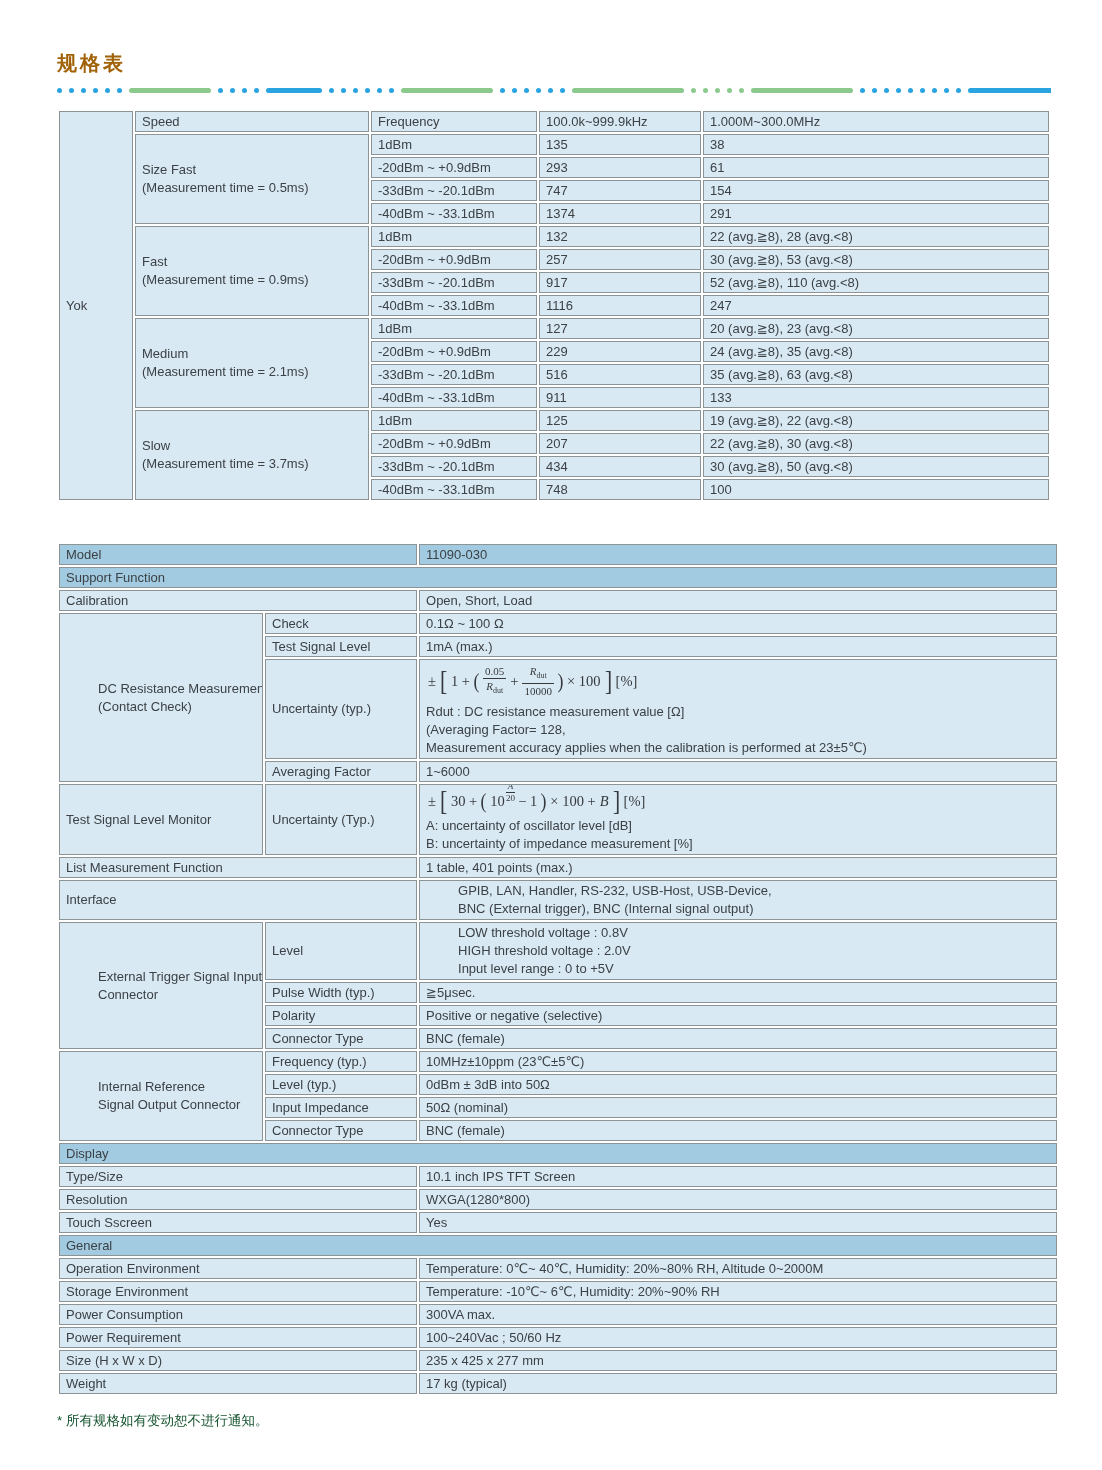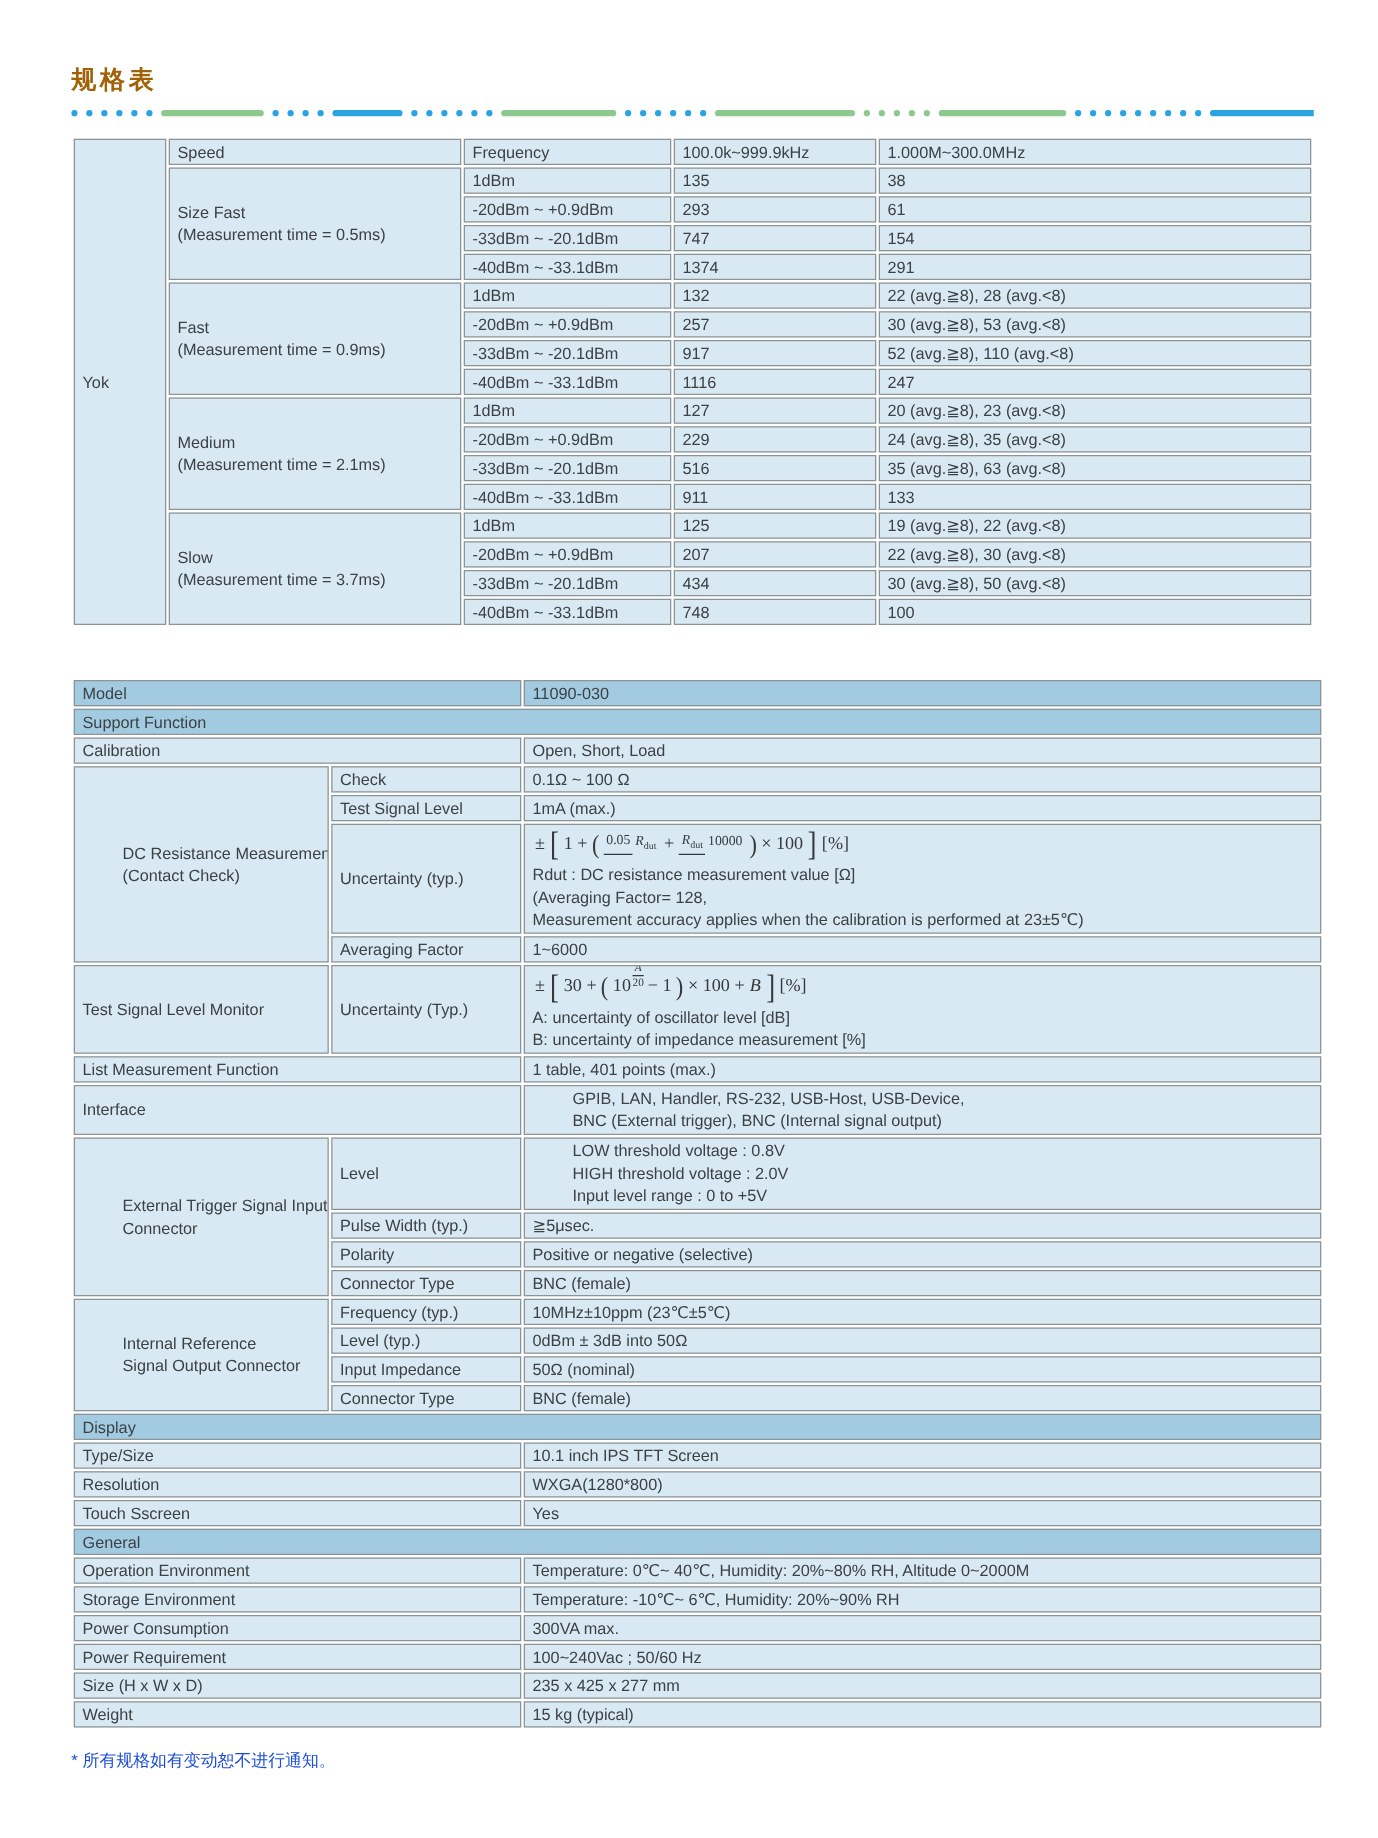--- a/index.html
+++ b/index.html
@@ -68,36 +68,36 @@
     font-family:"Liberation Serif","DejaVu Serif",serif;
     font-size:14.5px;
     color:#35393c;
     margin:4px 0 6px 0;
     white-space:nowrap;
   }
   .fs{margin:0 2px;}
   .bk{font-size:27px;font-weight:400;margin:0 1px;line-height:20px;transform:scaleX(.8);}
   .pbk{font-size:21px;font-weight:400;margin:0 1px;line-height:18px;transform:scaleX(.85);}
   .frac{
-    display:inline-flex;align-items:stretch;
+    display:inline-flex;flex-direction:column;align-items:stretch;
     text-align:center;font-size:11px;line-height:12px;margin:0 2px;vertical-align:middle;
   }
   .frac .num{border-bottom:1px solid #35393c;padding:0 2px 1px 2px;}
   .frac .den{padding:1px 2px 0 2px;}
   .frac i{font-style:italic;}
   .frac sub{font-size:8px;}
   .pw{
     display:inline-flex;flex-direction:column;align-items:center;
     font-size:9px;line-height:9px;position:relative;top:-8px;margin:0 1px;
   }
   .pw .pn{font-style:italic;border-bottom:1px solid #35393c;padding:0 2px 1px 2px;}
   .pw .pd{padding-top:1px;}
   .note-line{line-height:18px;white-space:nowrap;}
   .line{line-height:18px;white-space:nowrap;margin-left:32px;}
-  .footnote{margin-top:16px;font-size:13.5px;color:#1d4ed8;}
+  .footnote{margin-top:16px;font-size:13.5px;color:#14532d;}
 </style>
 </head>
 <body>
 
 <div class="page">
   <div class="content">
 
     <h1 class="page-title">规格表</h1>
 
     <div class="divider">
@@ -446,21 +446,21 @@
       <tr>
         <td colspan="2">Power Requirement</td>
         <td>100~240Vac ; 50/60 Hz</td>
       </tr>
       <tr>
         <td colspan="2">Size (H x W x D)</td>
         <td>235 x 425 x 277 mm</td>
       </tr>
       <tr>
         <td colspan="2">Weight</td>
-        <td>15 kg (typical)</td>
+        <td>17 kg (typical)</td>
       </tr>
     </tbody>
       </table>
 
     <div class="footnote">* 所有规格如有变动恕不进行通知。</div>
 
   </div>
 </div>
 
 </body></html>

